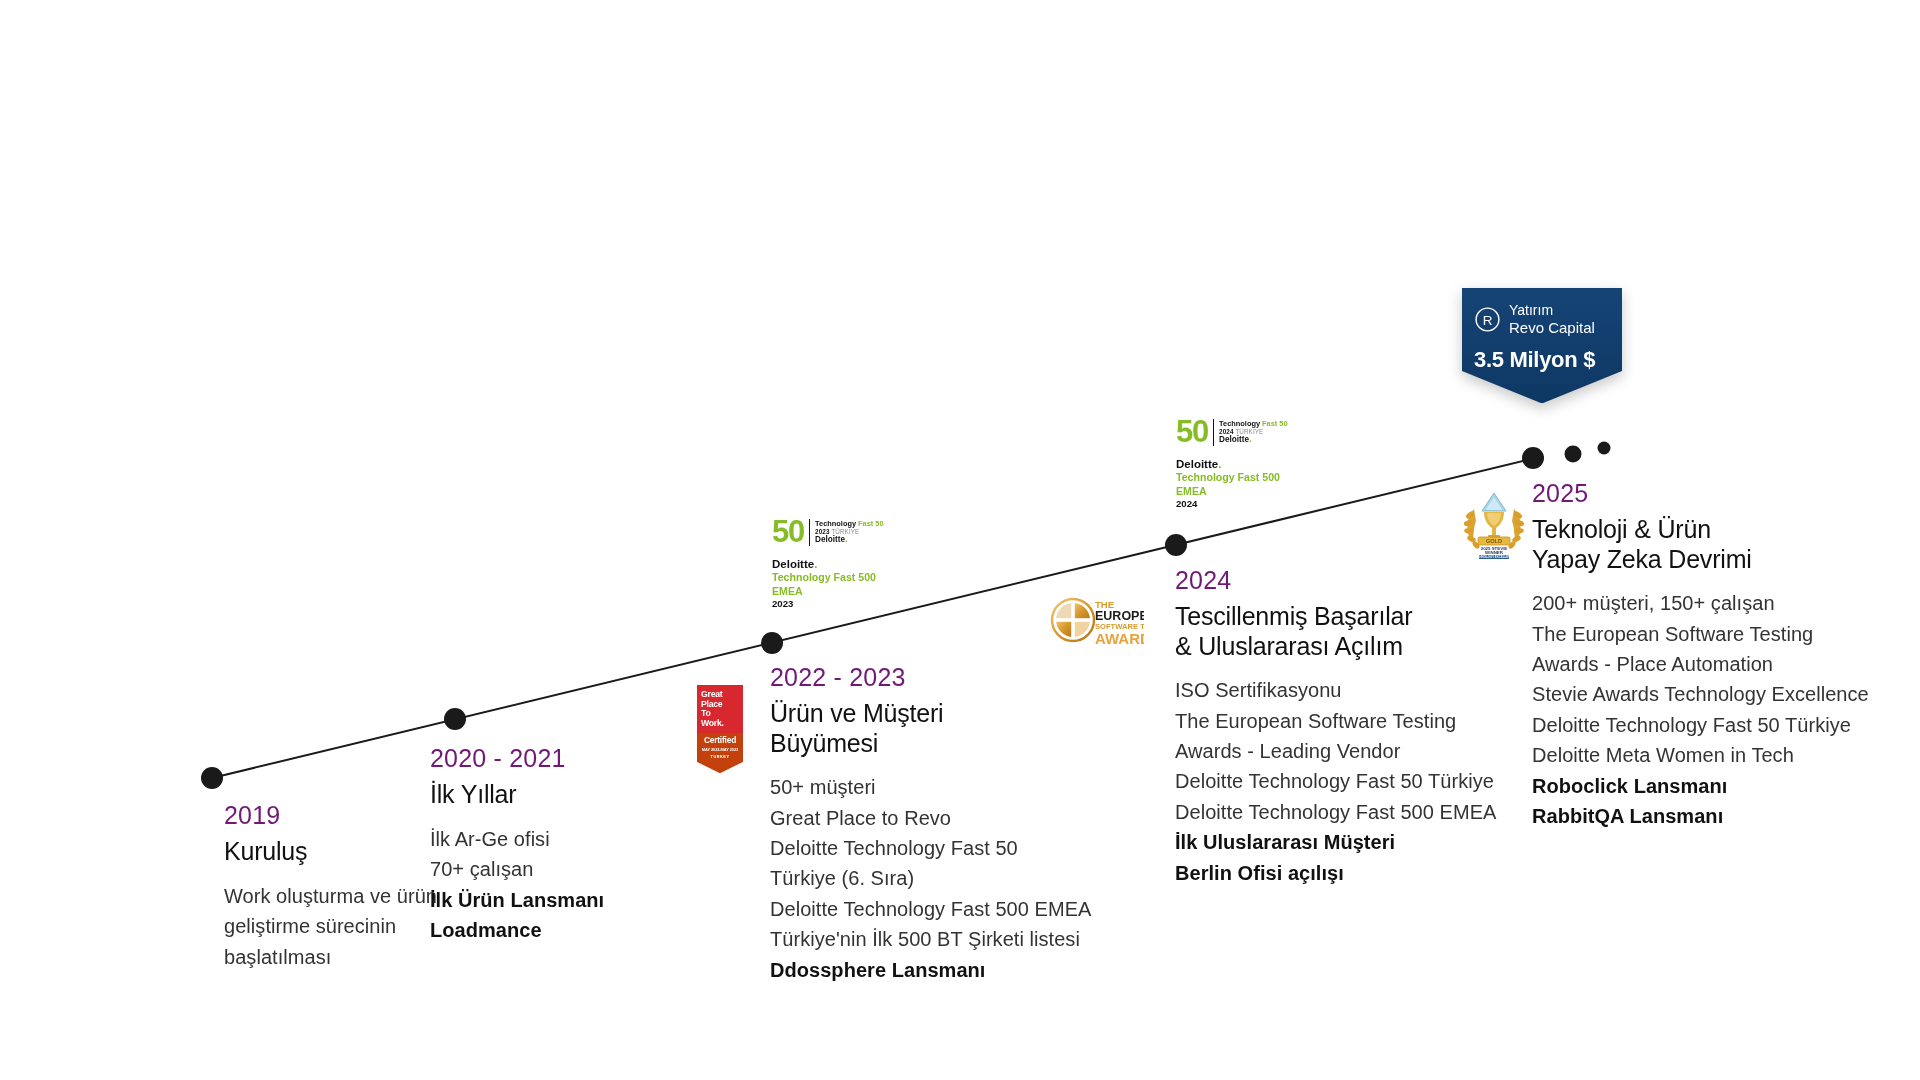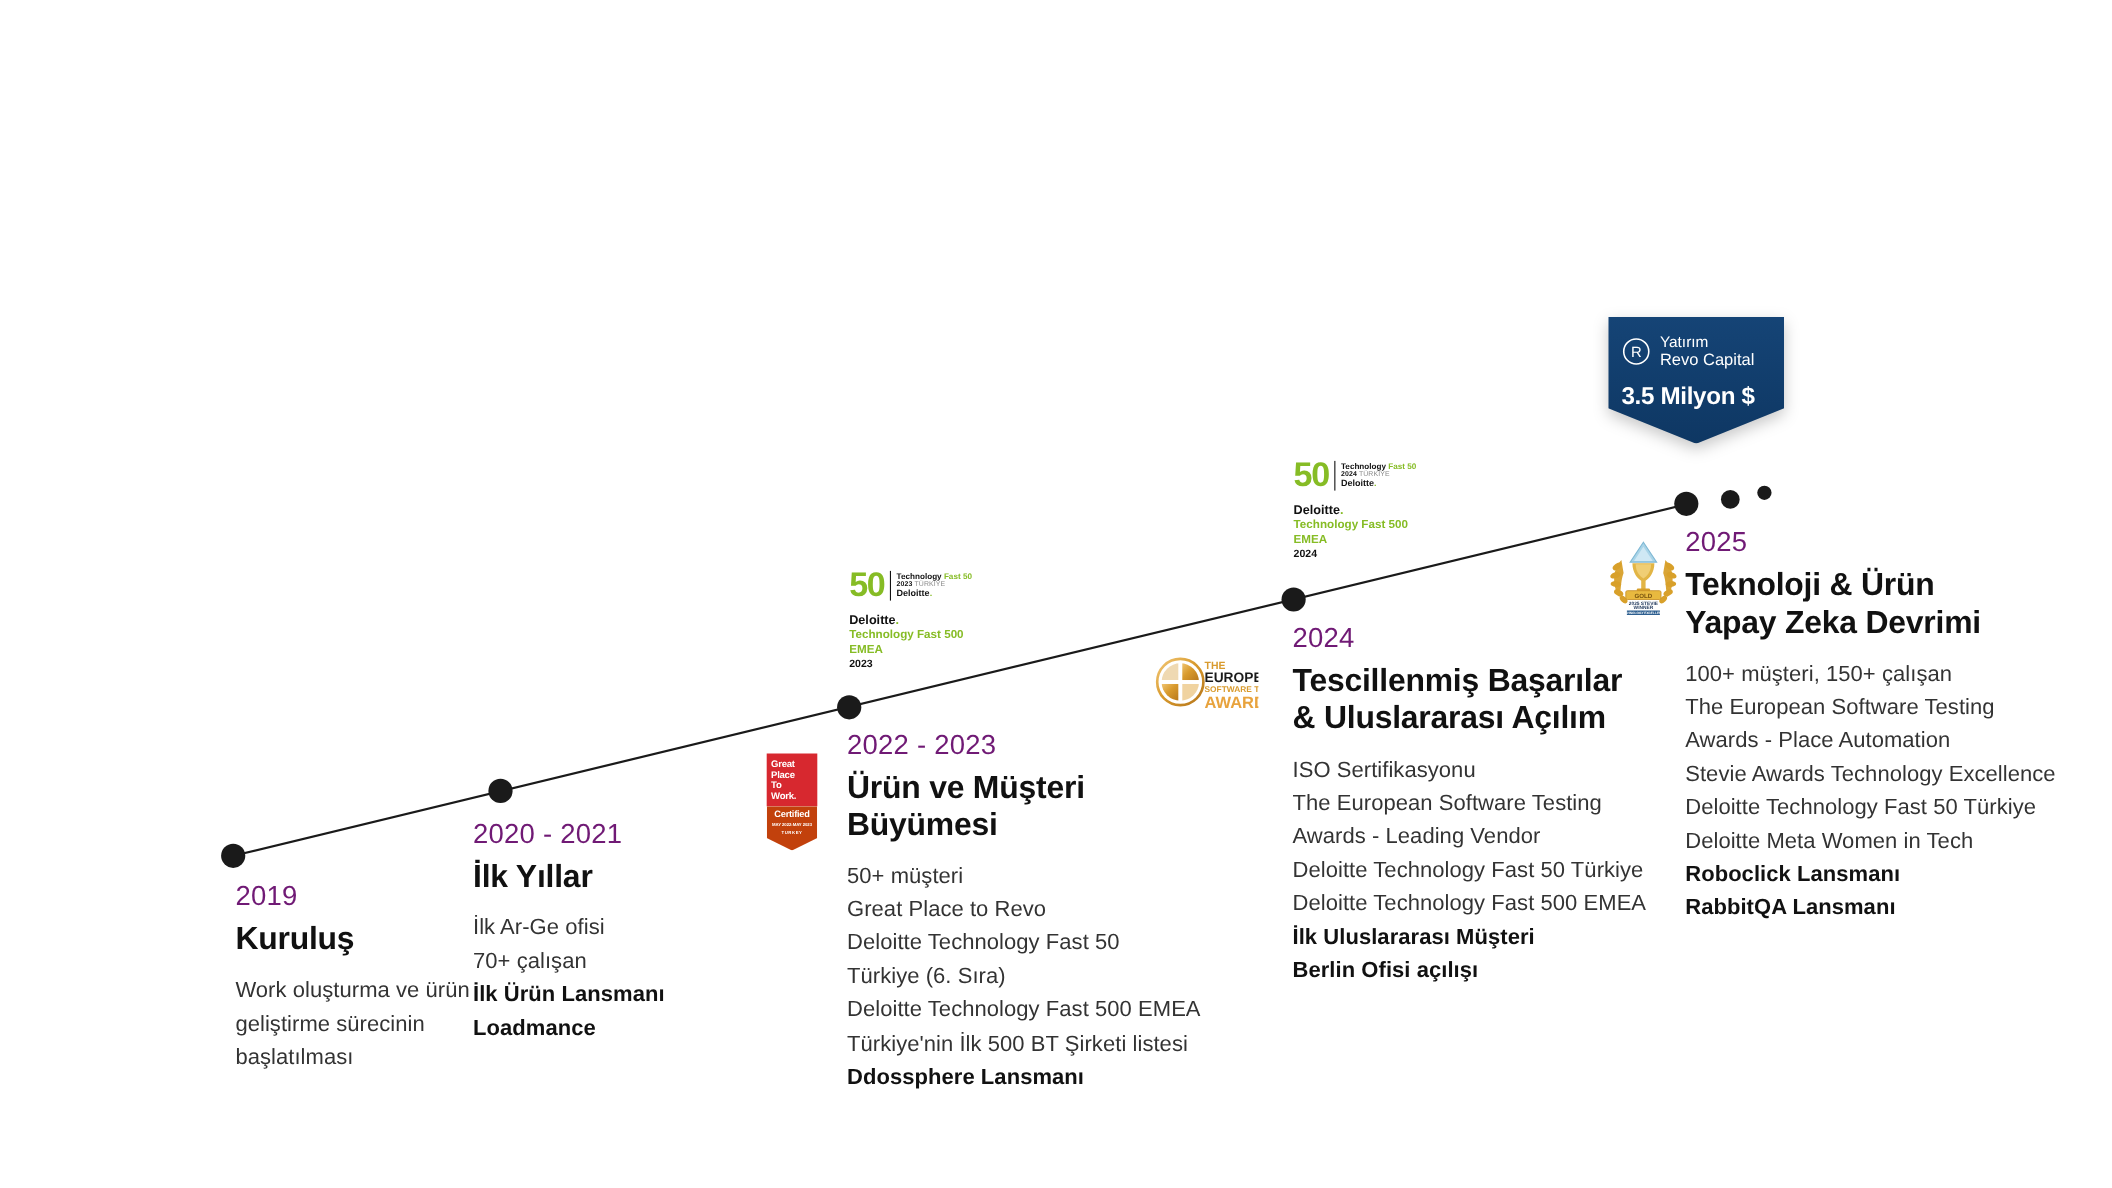--- a/index.html
+++ b/index.html
@@ -41,22 +41,22 @@
   .ms-year {
     font-size: 25px;
     font-weight: 400;
     color: #701a75;
     letter-spacing: 0.2px;
     line-height: 1.25;
     margin: 0 0 6px 0;
     white-space: nowrap;
   }
   .ms-title {
-    font-size: 29px;
-    font-weight: 700;
+    font-size: 25px;
+    font-weight: 400;
     color: #111111;
     line-height: 1.18;
     margin: 0 0 14px 0;
     letter-spacing: -0.2px;
   }
   .ms-title span { display: block; }
   .ms-list {
     list-style: none;
     margin: 0;
     padding: 0;
@@ -219,21 +219,21 @@
     <line x1="212" y1="778" x2="1535" y2="458" stroke="#1a1a1a" stroke-width="2"></line>
     <circle cx="212" cy="778" r="11" fill="#1a1a1a"></circle>
     <circle cx="455" cy="719" r="11" fill="#1a1a1a"></circle>
     <circle cx="772" cy="643" r="11" fill="#1a1a1a"></circle>
     <circle cx="1176" cy="545" r="11" fill="#1a1a1a"></circle>
     <circle cx="1533" cy="458" r="11" fill="#1a1a1a"></circle>
     <circle cx="1573" cy="454" r="8.5" fill="#1a1a1a"></circle>
     <circle cx="1604" cy="448" r="6.5" fill="#1a1a1a"></circle>
   </svg>
 
-  <div class="milestone" style="left:214px; top:800px; width:250px;">
+  <div class="milestone" style="left:224px; top:800px; width:250px;">
     <div class="ms-year">2019</div>
     <div class="ms-title">
       <span>Kuruluş</span>
     </div>
     <ul class="ms-list">
       <li>Work oluşturma ve ürün</li>
       <li>geliştirme sürecinin</li>
       <li>başlatılması</li>
     </ul>
   </div>
@@ -285,21 +285,21 @@
     </ul>
   </div>
 
   <div class="milestone" style="left:1532px; top:478px; width:360px;">
     <div class="ms-year">2025</div>
     <div class="ms-title">
       <span>Teknoloji &amp; Ürün</span>
       <span>Yapay Zeka Devrimi</span>
     </div>
     <ul class="ms-list">
-      <li>100+ müşteri, 150+ çalışan</li>
+      <li>200+ müşteri, 150+ çalışan</li>
       <li>The European Software Testing</li>
       <li>Awards - Place Automation</li>
       <li>Stevie Awards Technology Excellence</li>
       <li>Deloitte Technology Fast 50 Türkiye</li>
       <li>Deloitte Meta Women in Tech</li>
       <li class="bold">Roboclick Lansmanı</li>
       <li class="bold">RabbitQA Lansmanı</li>
     </ul>
   </div>
 

